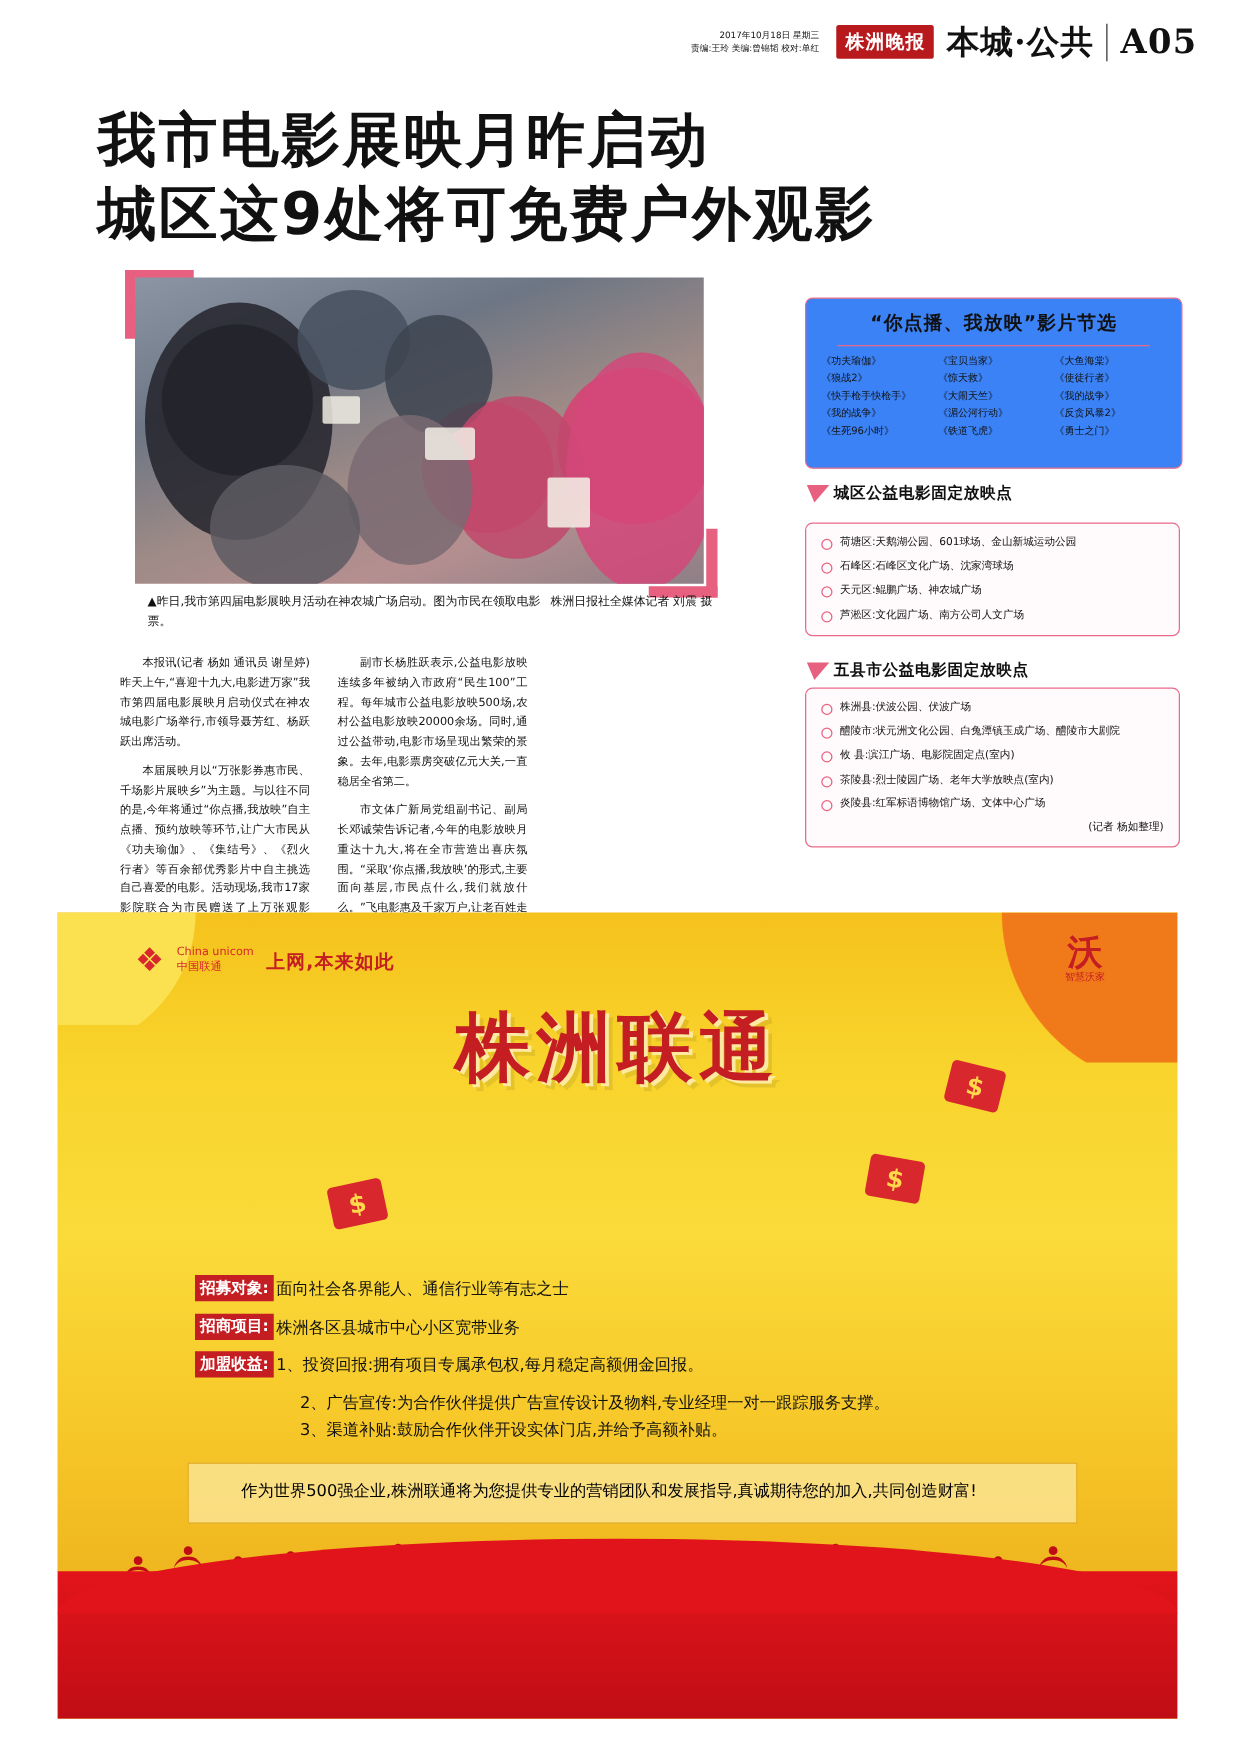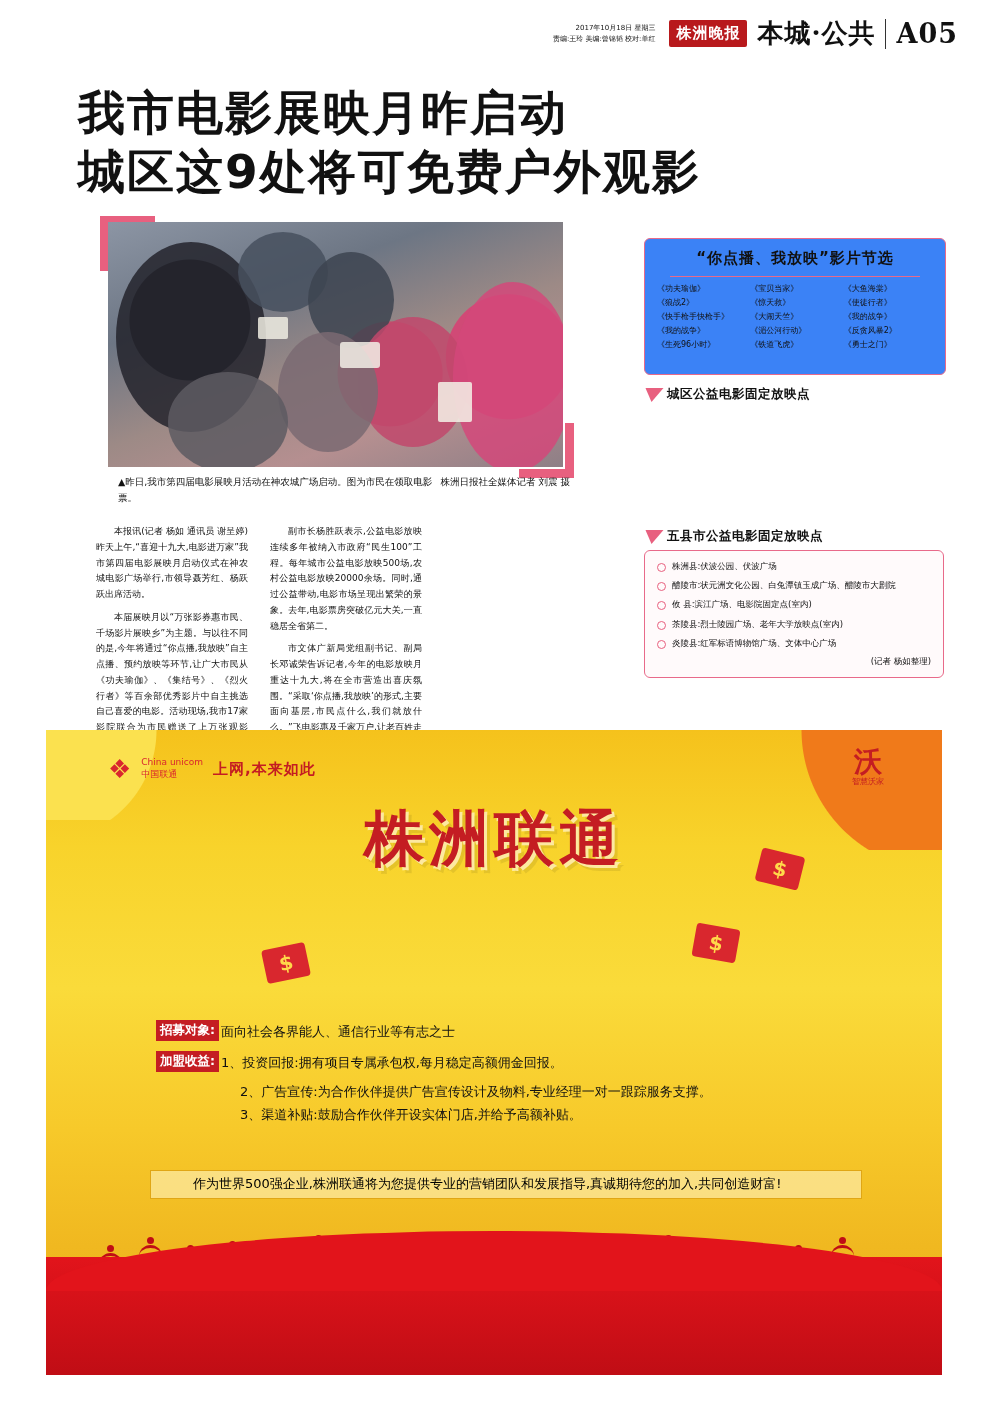--- a/index.html
+++ b/index.html
@@ -178,21 +178,21 @@
   .lbl{
     background:#c41d22;color:#fff;font-weight:bold;font-size:12.5px;
     padding:2px 4px;white-space:nowrap;margin-right:2px;
   }
   .val{font-size:13px;line-height:1.5;padding-top:2px;}
   .sub{font-size:13px;line-height:1.75;padding-left:84px;}
 
   .ad-note{
     position:absolute;left:104px;top:440px;width:712px;
     border:1.5px solid #e0a615;background:rgba(255,248,205,.55);
-    padding:2px 16px;box-sizing:border-box;font-size:13px;line-height:1.75;
+    padding:12px 16px;box-sizing:border-box;font-size:13px;line-height:1.75;
   }
   .ad-note .indent{text-indent:2em;}
   .ad-contact{
     position:absolute;left:120px;top:530px;font-size:14px;font-weight:bold;
     color:#c41d22;line-height:1.85;
   }
 
   .ad-bottom{
     position:absolute;left:0;bottom:0;width:896px;height:118px;
     background:linear-gradient(180deg,#e2141b 0%,#c00d15 100%);
@@ -291,20 +291,38 @@
       <span>《生死96小时》</span>
       <span>《铁道飞虎》</span>
       <span>《勇士之门》</span>
     </div>
   </div>
 
   <div class="seclabel" style="top:386px;">
     <span class="arrow"></span>
     <span class="txt">城区公益电影固定放映点</span>
   </div>
+  <div class="listbox" style="top:418px;">
+    <div class="li">
+        <span class="dot"></span>
+        <span>荷塘区:天鹅湖公园、601球场、金山新城运动公园</span>
+      </div>
+    <div class="li">
+        <span class="dot"></span>
+        <span>石峰区:石峰区文化广场、沈家湾球场</span>
+      </div>
+    <div class="li">
+        <span class="dot"></span>
+        <span>天元区:鲲鹏广场、神农城广场</span>
+      </div>
+    <div class="li">
+        <span class="dot"></span>
+        <span>芦淞区:文化园广场、南方公司人文广场</span>
+      </div>
+  </div>
 
   <div class="seclabel" style="top:528px;">
     <span class="arrow"></span>
     <span class="txt">五县市公益电影固定放映点</span>
   </div>
   <div class="listbox" style="top:550px;">
     <div class="li">
         <span class="dot"></span>
         <span>株洲县:伏波公园、伏波广场</span>
       </div>
@@ -349,20 +367,24 @@
       <div>株洲联通</div>
     </div>
     <div class="tag t1">$</div>
     <div class="tag t2">$</div>
     <div class="tag t3">$</div>
 
     <div class="ad-body">
       <div class="row">
         <span class="lbl">招募对象:</span>
         <span class="val">面向社会各界能人、通信行业等有志之士</span>
+      </div>
+      <div class="row">
+        <span class="lbl">招商项目:</span>
+        <span class="val">株洲各区县城市中心小区宽带业务</span>
       </div>
       <div class="row">
         <span class="lbl">加盟收益:</span>
         <span class="val">1、投资回报:拥有项目专属承包权,每月稳定高额佣金回报。</span>
       </div>
       <div class="sub">2、广告宣传:为合作伙伴提供广告宣传设计及物料,专业经理一对一跟踪服务支撑。</div>
       <div class="sub">3、渠道补贴:鼓励合作伙伴开设实体门店,并给予高额补贴。</div>
     </div>
 
     <div class="ad-note">

